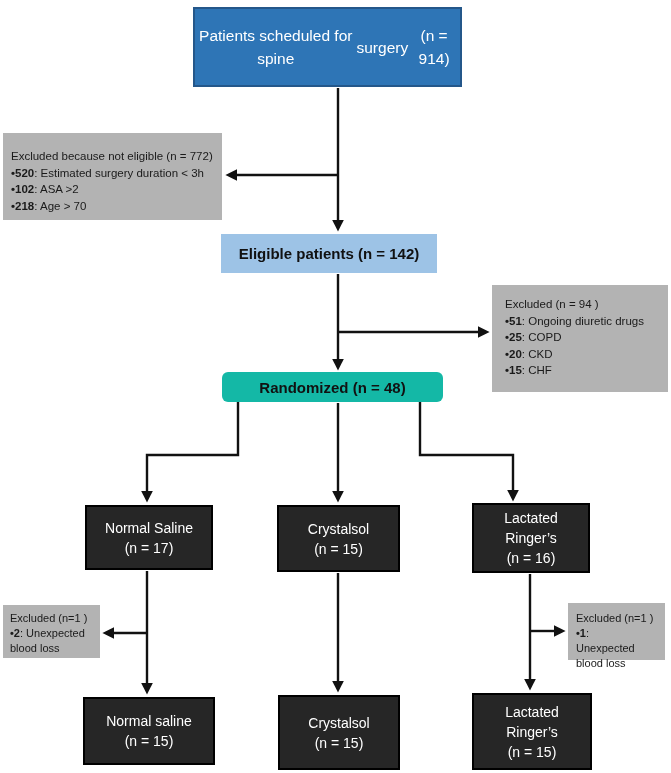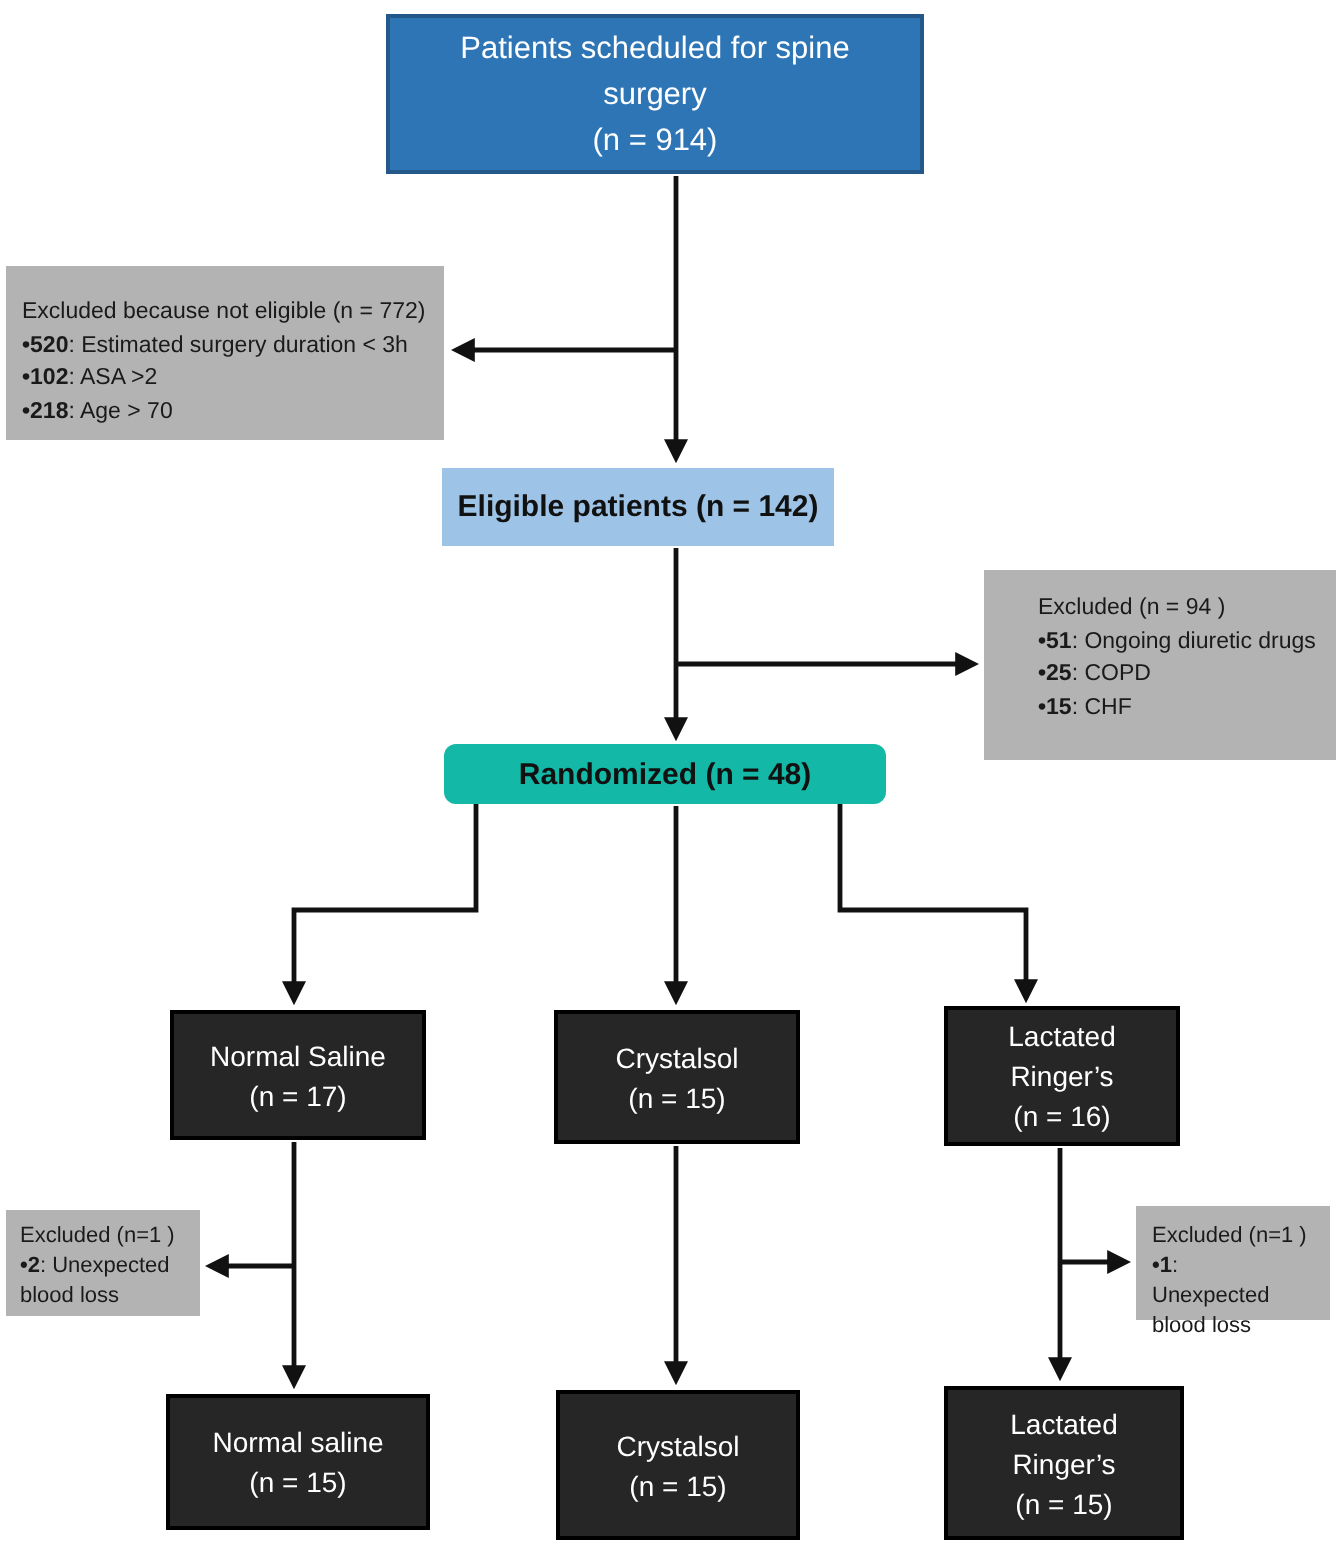--- a/index.html
+++ b/index.html
@@ -16,38 +16,38 @@
     left: 0; top: 0;
     width: 671px; height: 773px;
     pointer-events: none;
   }
   .box { position: absolute; box-sizing: border-box; }
 
   .enroll {
     left: 193px; top: 7px; width: 269px; height: 80px;
     background: #2e75b6; border: 2px solid #24578a;
     color: #ffffff; font-size: 15.5px; line-height: 23px;
-    display: flex; flex-direction: column; justify-content: center;
+    display: flex; flex-direction: row; justify-content: center;
     align-items: center; text-align: center;
   }
 
   .gray {
     background: #b3b3b3; color: #1a1a1a;
     font-size: 11.5px; line-height: 16.5px;
   }
   .gray .title { white-space: nowrap; }
   .gray .b { font-weight: bold; }
 
   .excl-not-eligible { left: 3px;   top: 133px; width: 219px; height: 87px; padding: 15px 4px 4px 8px; }
-  .excl-randomize    { left: 492px; top: 285px; width: 176px; height: 95px; padding: 11px 4px 4px 27px; }
+  .excl-randomize    { left: 492px; top: 285px; width: 176px; height: 107px; padding: 11px 4px 4px 13px; }
   .excl-small-left   { left: 3px;   top: 605px; width: 97px;  height: 53px; padding: 6px 4px 2px 7px; font-size: 11px; line-height: 15px; }
   .excl-small-right  { left: 568px; top: 603px; width: 97px;  height: 57px; padding: 8px 20px 2px 8px; font-size: 11px; line-height: 15px; }
 
   .eligible {
-    left: 221px; top: 234px; width: 196px; height: 39px;
+    left: 221px; top: 234px; width: 216px; height: 39px;
     background: #9dc3e6; color: #111;
     font-size: 15px; font-weight: bold;
     display: flex; justify-content: center; align-items: center; text-align: center;
   }
   .randomized {
     left: 222px; top: 372px; width: 221px; height: 30px;
     background: #14b8a6; border-radius: 6px; color: #111;
     font-size: 15px; font-weight: bold;
     display: flex; justify-content: center; align-items: center; text-align: center;
   }
@@ -106,20 +106,21 @@
   </div>
 
   <div class="box eligible">
     <div>Eligible patients (n = 142)</div>
   </div>
 
   <div class="box gray excl-randomize">
     <div class="title">Excluded (n = 94 )</div>
     <div><span class="b">•51</span><span>: Ongoing diuretic drugs</span></div>
     <div><span class="b">•25</span><span>: COPD</span></div>
+    <div><span class="b">•20</span><span>: CKD</span></div>
     <div><span class="b">•15</span><span>: CHF</span></div>
   </div>
 
   <div class="box randomized">
     <div>Randomized (n = 48)</div>
   </div>
 
   <div class="box dark arm1">
     <div>Normal Saline</div>
     <div>(n = 17)</div>

